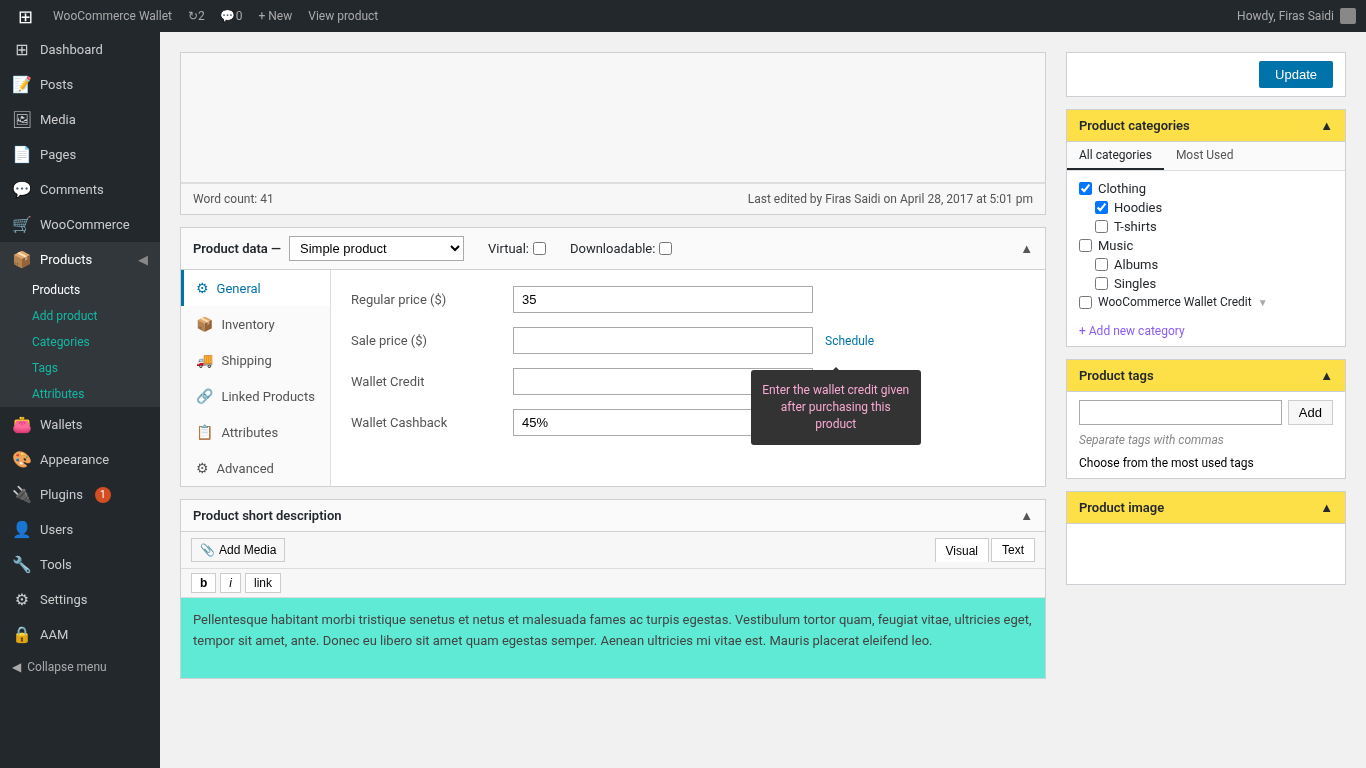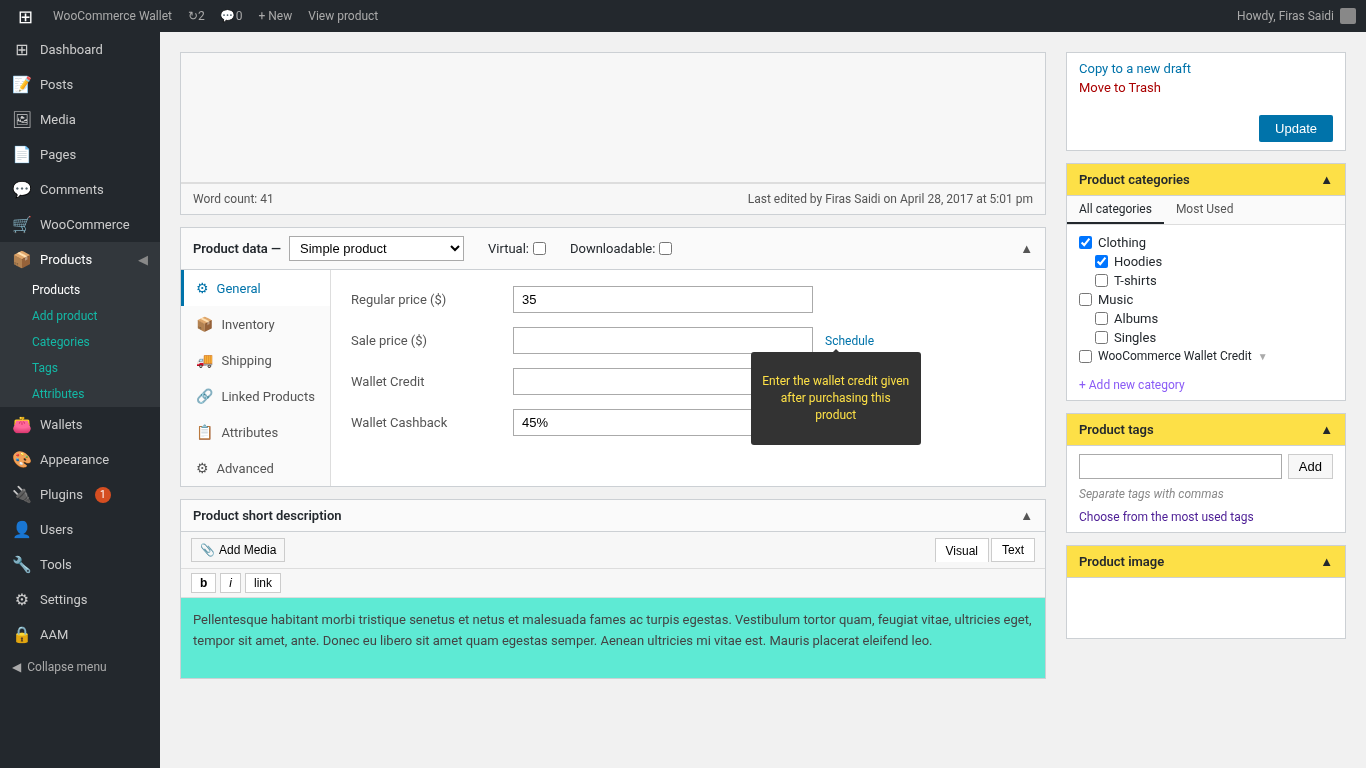--- a/index.html
+++ b/index.html
@@ -127,22 +127,22 @@
     .tooltip-icon { color: #999; cursor: pointer; font-size: 14px; margin-left: 4px; }
 
     
     .tooltip-wrap { position: relative; display: inline-flex; align-items: center; }
     .tooltip-box {
       position: absolute;
       bottom: -55px;
       left: 50%;
       transform: translateX(-50%);
       background: #333;
-      color: #fde047;
-      padding: 21px 10px;
+      color: #f9a8d4;
+      padding: 12px 10px;
       font-size: 12px;
       border-radius: 3px;
       width: 170px;
       text-align: center;
       z-index: 100;
       line-height: 1.4;
     }
     .tooltip-box::before {
       content: '';
       position: absolute;
@@ -215,21 +215,21 @@
     .cat-item input[type="checkbox"] { margin: 0; }
     .add-new-cat { padding: 4px 12px 8px; }
     .add-new-cat a { color: #8b5cf6; font-size: 12px; cursor: pointer; }
 
     
     .tags-input-row { display: flex; padding: 8px 12px; gap: 6px; }
     .tags-input-row input { flex: 1; padding: 4px 6px; border: 1px solid #aaa; font-size: 13px; }
     .tags-input-row button { padding: 4px 10px; background: #f7f7f7; border: 1px solid #ccc; cursor: pointer; font-size: 13px; }
     .tags-hint { padding: 0 12px 4px; font-size: 12px; color: #888; font-style: italic; }
     .tags-link { padding: 4px 12px 8px; }
-    .tags-link a { color: #4c1d95; font-size: 12px; cursor: pointer; }
+    .tags-link a { color: #000000; font-size: 12px; cursor: pointer; }
 
     
     .product-image-box { padding: 8px 12px; font-size: 13px; color: #888; min-height: 60px; }
 
     
     .categories-list::-webkit-scrollbar { width: 6px; }
     .categories-list::-webkit-scrollbar-thumb { background: #ccc; border-radius: 3px; }
 
     .placeholder-area {
       height: 130px;
@@ -467,24 +467,20 @@
         <div class="editor-body">
           <span>Pellentesque habitant morbi tristique senetus et netus et malesuada fames ac turpis egestas. Vestibulum tortor quam, feugiat vitae, ultricies eget, tempor sit amet, ante. Donec eu libero sit amet quam egestas semper. Aenean ultricies mi vitae est. Mauris placerat eleifend leo.</span>
         </div>
       </div>
 
     </div>
 
     <div id="sidebar">
 
       <div class="sidebar-box">
-        <div class="publish-links">
-          <a class="publish-link">Copy to a new draft</a>
-          <a class="publish-link trash">Move to Trash</a>
-        </div>
         <div class="publish-row">
           <button class="update-btn">Update</button>
         </div>
       </div>
 
       <div class="sidebar-box">
         <div class="sidebar-box-header">
           <h3>Product categories</h3>
           <span style="cursor:pointer;">▲</span>
         </div>

